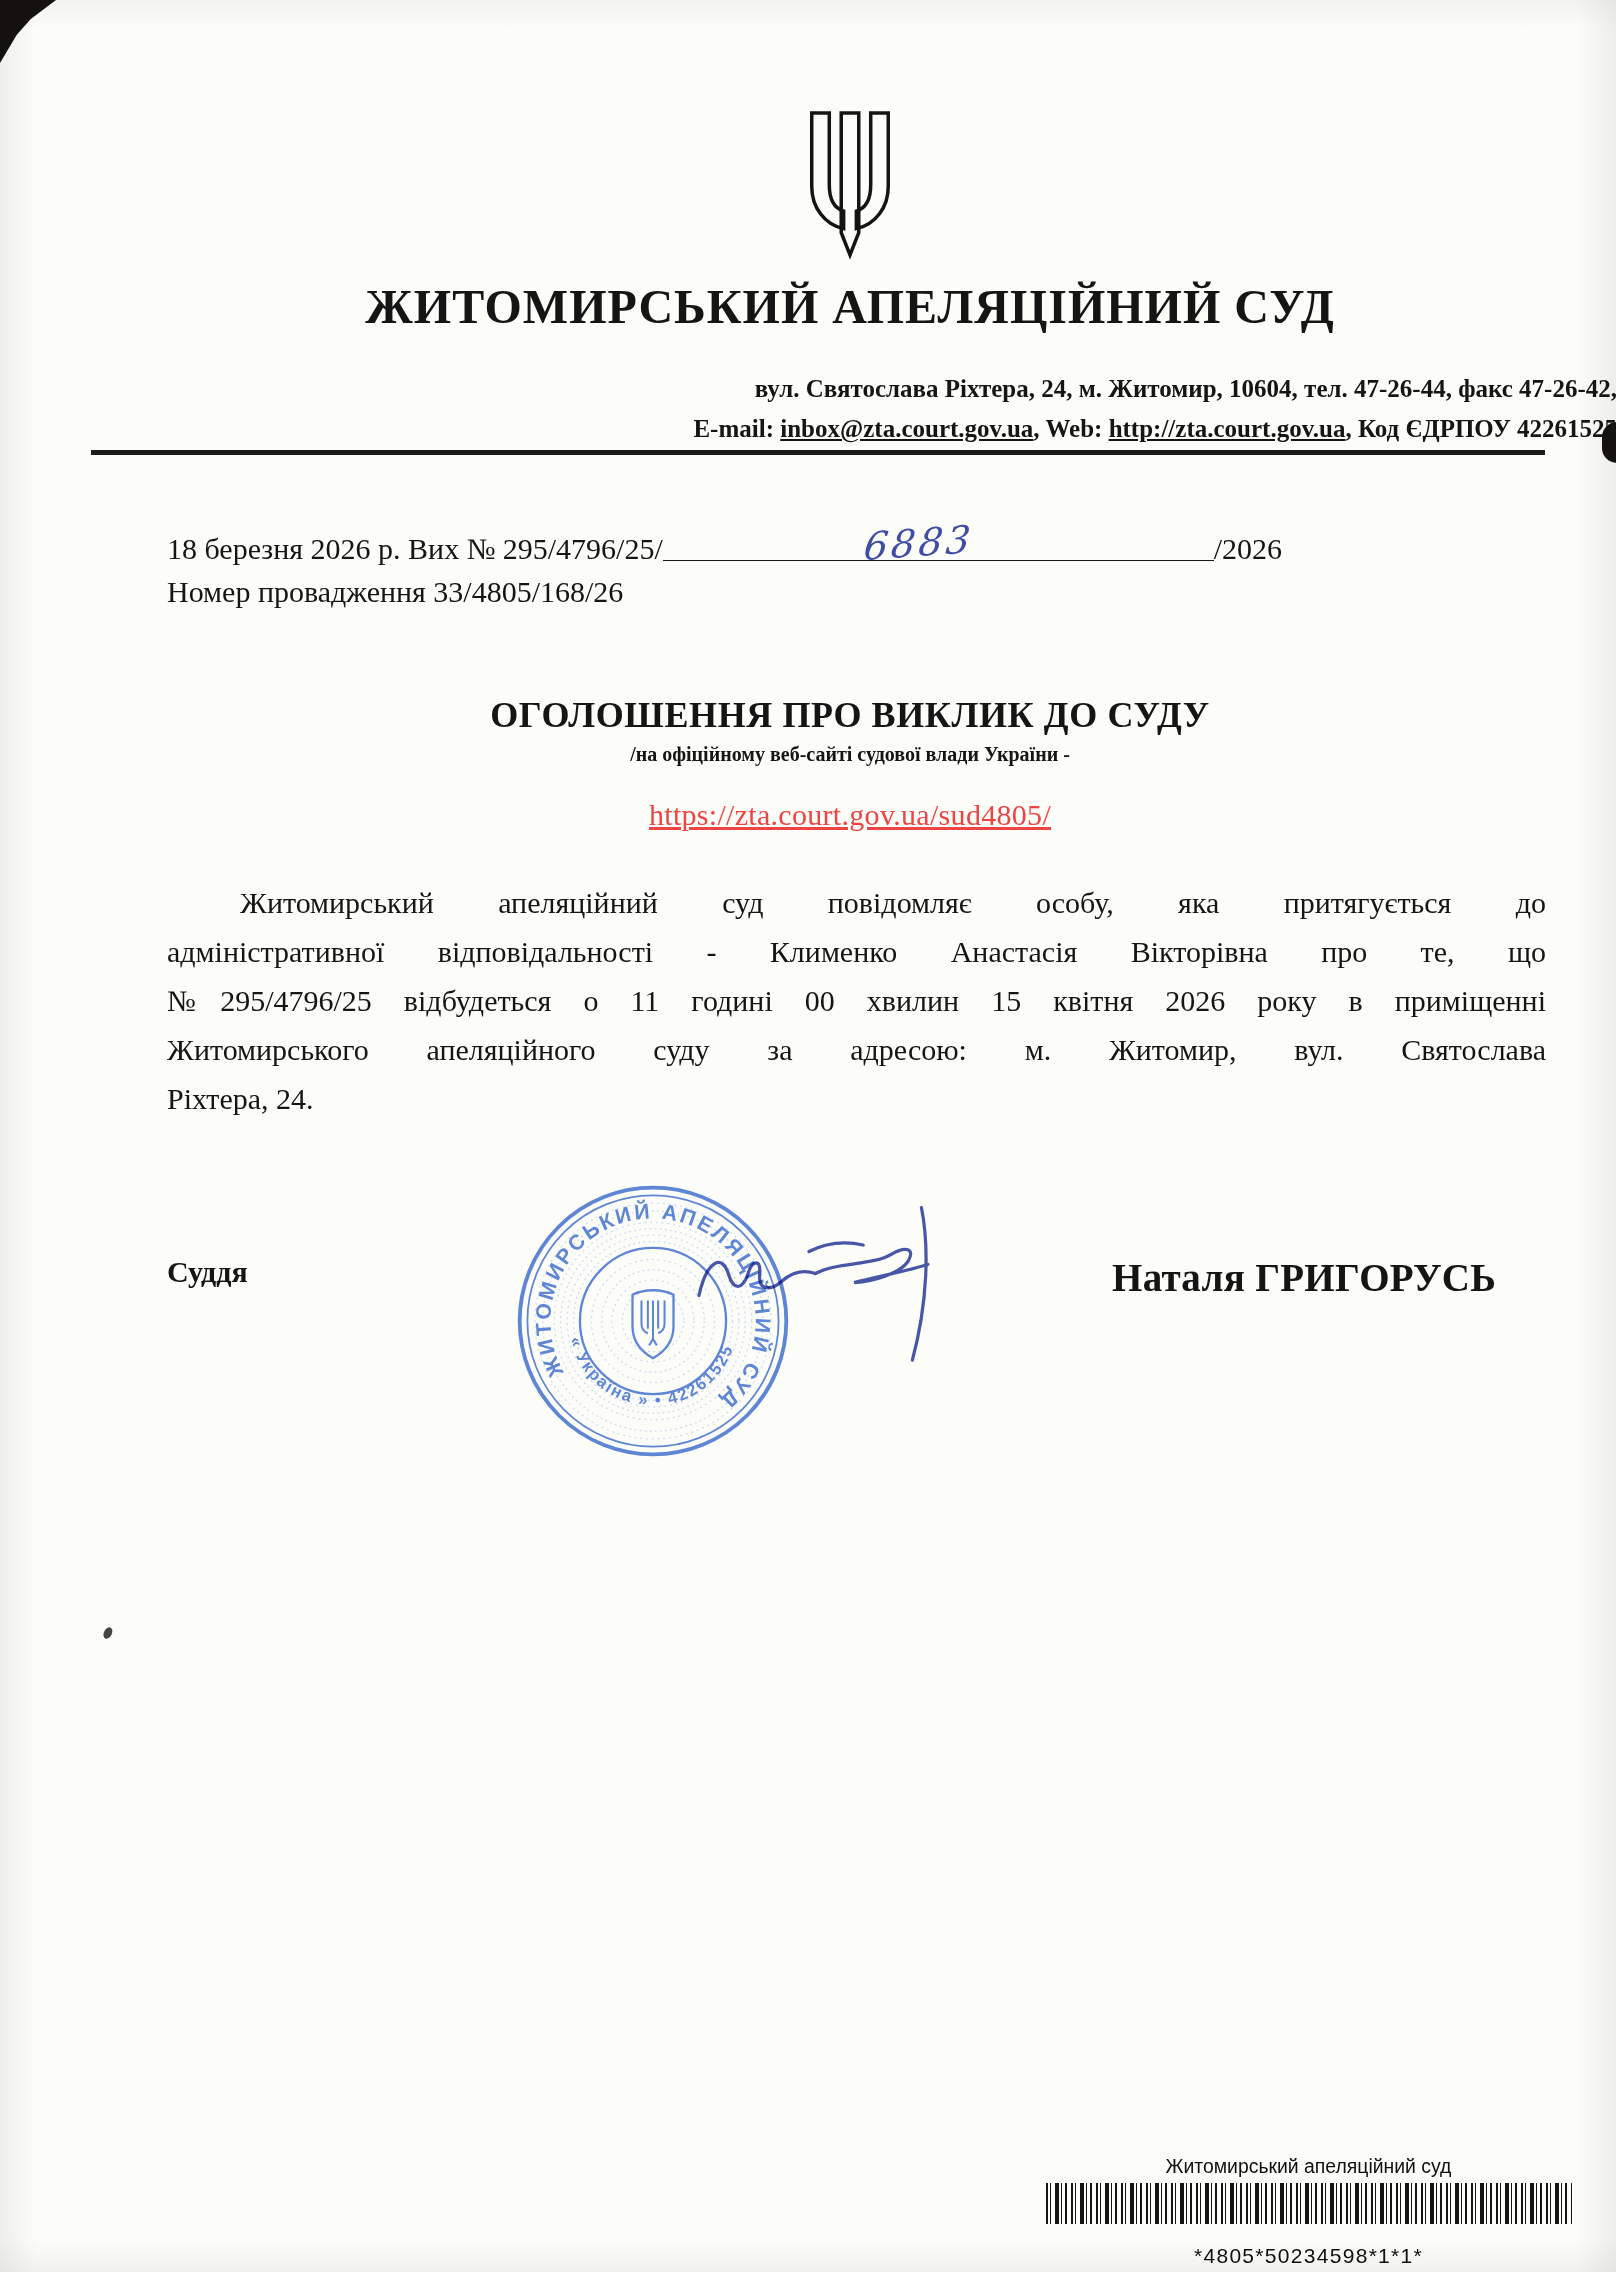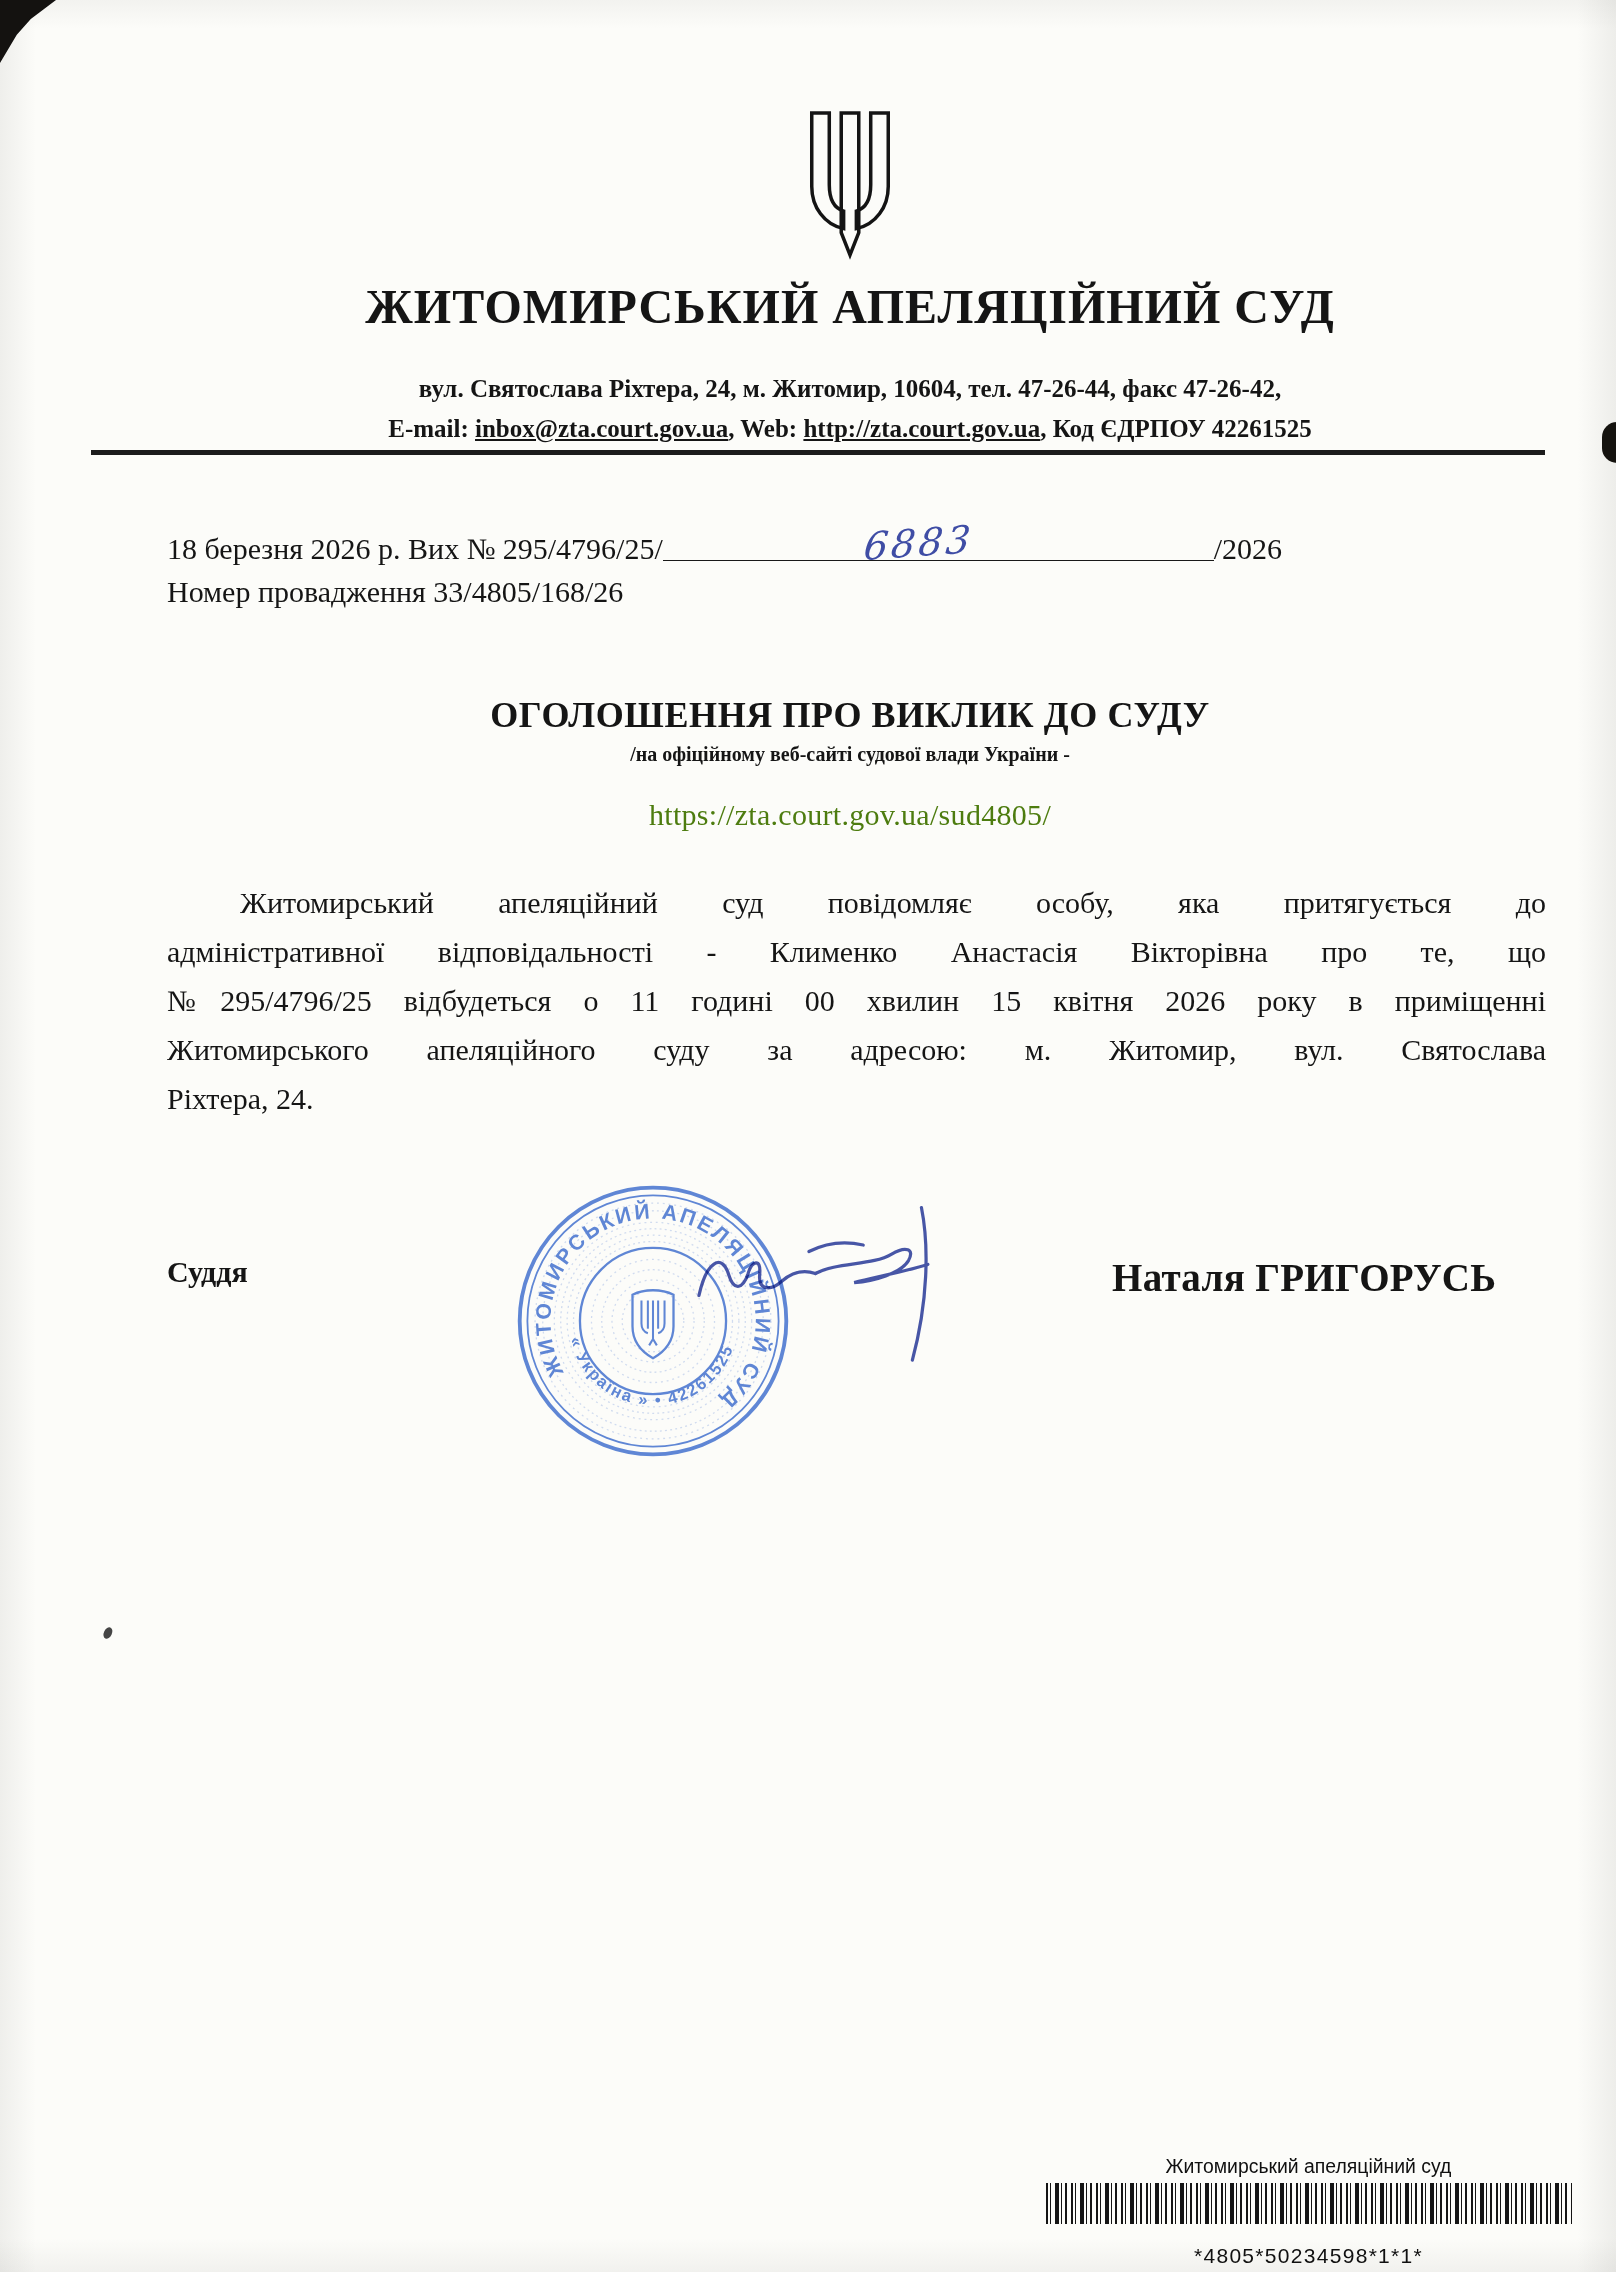--- a/index.html
+++ b/index.html
@@ -9,34 +9,34 @@
     position:relative; overflow:hidden;
     font-family:"Liberation Serif","DejaVu Serif",serif;
     color:#151515;
     background:
       linear-gradient(90deg, rgba(60,60,55,0.07) 0, rgba(0,0,0,0) 36px, rgba(0,0,0,0) 1577px, rgba(60,60,55,0.08) 100%),
       linear-gradient(180deg, rgba(60,60,55,0.05) 0, rgba(0,0,0,0) 29px, rgba(0,0,0,0) 2238px, rgba(60,60,55,0.06) 100%),
       #fcfcf9;
   }
   .band { position:absolute; left:83px; width:1534px; text-align:center; }
   .court-name { font-size:48px; font-weight:bold; letter-spacing:1px; }
-  .addr { font-size:25px; font-weight:bold; line-height:40px; }
+  .addr { font-size:25px; font-weight:bold; line-height:40px;text-align:right; }
   .u { text-decoration:underline; }
   .rule { position:absolute; left:91px; top:450px; width:1454px; height:4.5px; background:#1c1c1c; }
   .ref { position:absolute; left:167px; top:525px; font-size:30px; line-height:43px; white-space:nowrap; }
   .blank { display:inline-block; width:551px; height:36px; border-bottom:1.9px solid #191919; text-align:center; vertical-align:baseline; }
   .hand {
     display:inline-block; font-family:"DejaVu Serif",serif; font-style:italic;
     font-size:38px; color:#3f4da5; letter-spacing:3.2px;
     transform:rotate(-4deg) skewX(-10deg); position:relative; top:-2.6px; left:-19.4px;
   }
   .ann-title { top:694px; font-size:36px; font-weight:bold; letter-spacing:0.6px; }
   .ann-subtitle { top:743px; font-size:20px; font-weight:bold; }
   .ann-url { top:798px; font-size:30px; }
-  .ann-url span { color:#4d7c0f; letter-spacing:0.3px; }
+  .ann-url span { text-decoration:underline; color:#ef4444; letter-spacing:0.3px; }
   .para { position:absolute; left:167px; top:878px; width:1379px; font-size:30px; }
   .jline { text-align:justify; text-align-last:justify; line-height:49px; height:49px; white-space:nowrap; overflow:visible; }
   .jline.first { padding-left:73px; }
   .jline.last { text-align-last:left; }
   .sig-label { position:absolute; left:167px; top:1255px; font-size:30px; font-weight:bold; }
   .sig-name  { position:absolute; left:1112px; top:1255px; font-size:39px; font-weight:bold; letter-spacing:0.3px; }
   .seal { position:absolute; left:512px; top:1180px; opacity:0.82; mix-blend-mode:multiply; }
   .signature { position:absolute; left:674px; top:1192px; opacity:0.95; mix-blend-mode:multiply; }
   .bc { position:absolute; left:1044px; top:2155px; width:529px; text-align:center;
         font-family:"Liberation Sans","DejaVu Sans",sans-serif; }

